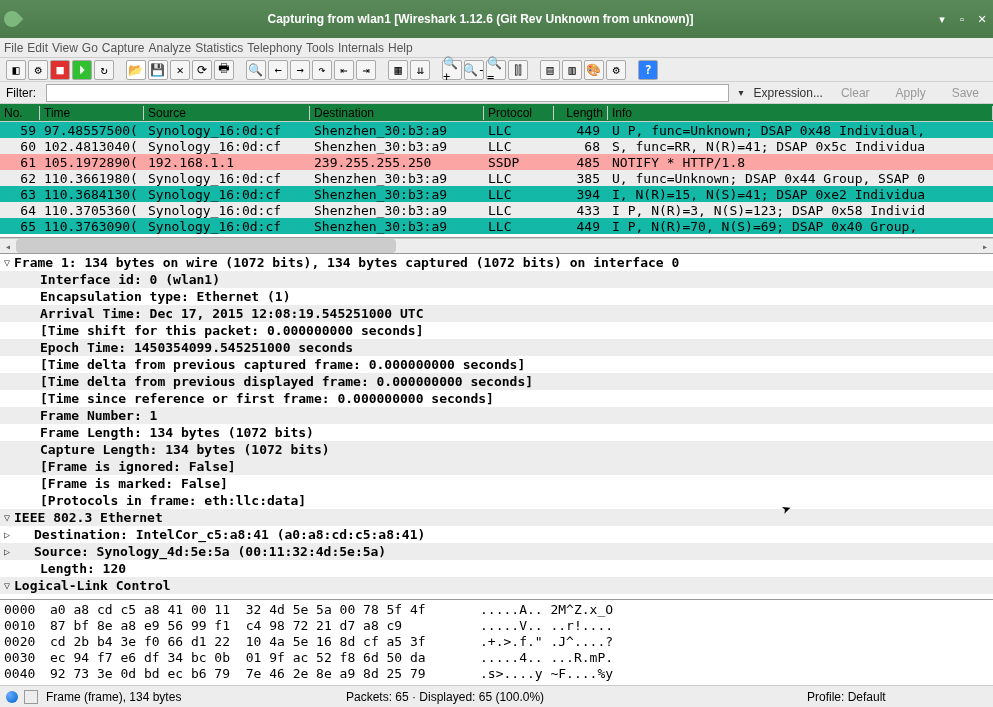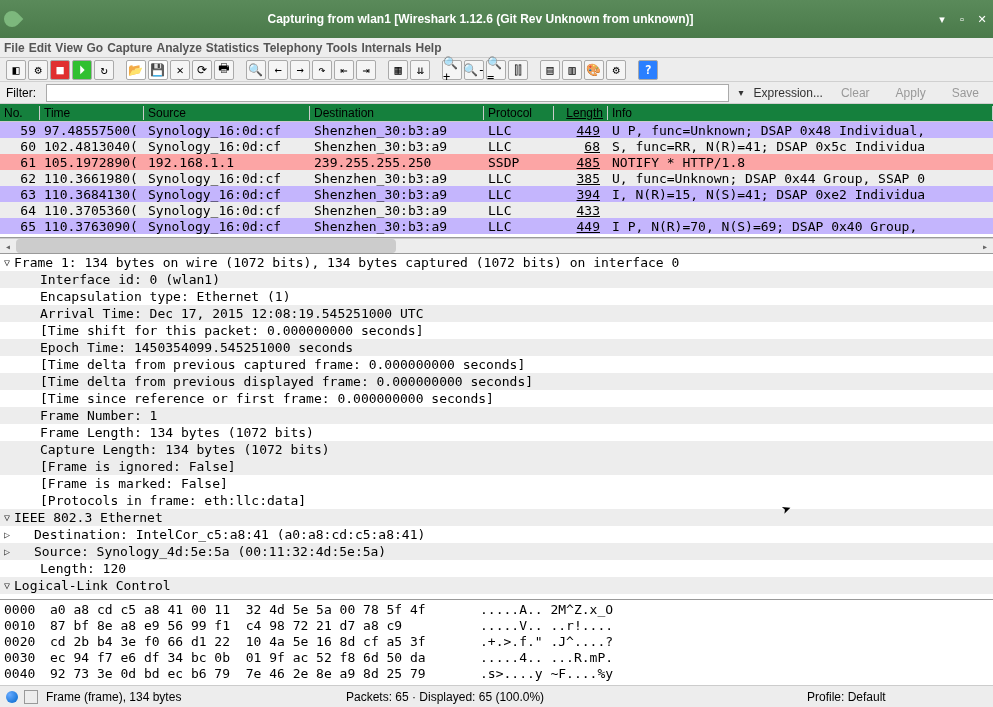--- a/index.html
+++ b/index.html
@@ -41,21 +41,21 @@
   background: #ededed;
   color: #555;
   font-family: sans-serif;
   font-size: 12px;
   display: flex;
   height: 20px;
   align-items: center;
   padding: 0 2px;
   border-bottom: 1px solid #ccc;
 }
-.menubar span { padding: 0 2px; cursor: pointer; font-weight: bold; }
+.menubar span { padding: 0 2px; cursor: pointer; }
 
 .toolbar {
   background: #ededed;
   height: 24px;
   display: flex;
   align-items: center;
   padding: 2px 6px;
   gap: 2px;
   border-bottom: 1px solid #d0d0d0;
 }
@@ -113,31 +113,31 @@
   font-size: 12px;
   height: 18px;
   align-items: center;
 }
 .phead > div { padding: 0 4px; border-right: 1px solid #ccc; }
 .col-no { width: 40px; }
 .col-time { width: 104px; }
 .col-src { width: 166px; }
 .col-dst { width: 174px; }
 .col-proto { width: 70px; }
-.col-len { width: 54px; text-align: right; text-decoration: underline; }
+.col-len { width: 54px; text-align: right; }
 .col-info { flex: 1; }
 
 .prow {
   display: flex;
   height: 16px;
   align-items: center;
   font-size: 13px;
   white-space: nowrap;
 }
-.prow.even { background: #c4b5fd; align-items: flex-end; }
+.prow.even { background: #14b8a6; align-items: flex-end; }
 .prow.odd { background: #ededed; }
 .prow.sel { background: #fca5a5; justify-content: center; }
 .prow > div { padding: 0 4px; overflow: hidden; }
 .prow .col-no { text-align: right; }
 .prow .col-len { text-align: right; padding-right: 8px;}
 
 .scrollarea { overflow: hidden; }
 
 .hscroll {
   height: 16px;
@@ -150,20 +150,21 @@
 .hscroll .arrow { width: 16px; text-align: center; cursor: pointer; font-size: 10px; color: #666;}
 .hscroll .track { flex: 1; position: relative; height: 14px; }
 .hscroll .thumb { position: absolute; left: 0; width: 380px; height: 14px; background: #ccc; border-radius: 4px; }
 
 .details {
   flex: 1;
   background: #fff;
   overflow-y: auto;
   overflow-x: hidden;
   font-size: 13px;
+  font-weight: bold;
 }
 .drow {
   display: flex;
   align-items: center;
   height: 17px;
   padding-left: 4px;
   white-space: nowrap;
 }
 .drow.odd { background: #ededed; }
 .drow.even { background: #fff; }
@@ -350,20 +351,21 @@
         <div class="col-len">394</div>
         <div class="col-info">I, N(R)=15, N(S)=41; DSAP 0xe2 Individua</div>
       </div>
       <div class="prow odd">
         <div class="col-no">64</div>
         <div class="col-time">110.3705360(</div>
         <div class="col-src">Synology_16:0d:cf</div>
         <div class="col-dst">Shenzhen_30:b3:a9</div>
         <div class="col-proto">LLC</div>
         <div class="col-len">433</div>
+        <div class="col-info">I P, N(R)=3, N(S)=123; DSAP 0x58 Individ</div>
       </div>
       <div class="prow even">
         <div class="col-no">65</div>
         <div class="col-time">110.3763090(</div>
         <div class="col-src">Synology_16:0d:cf</div>
         <div class="col-dst">Shenzhen_30:b3:a9</div>
         <div class="col-proto">LLC</div>
         <div class="col-len">449</div>
         <div class="col-info">I P, N(R)=70, N(S)=69; DSAP 0x40 Group,</div>
       </div>

